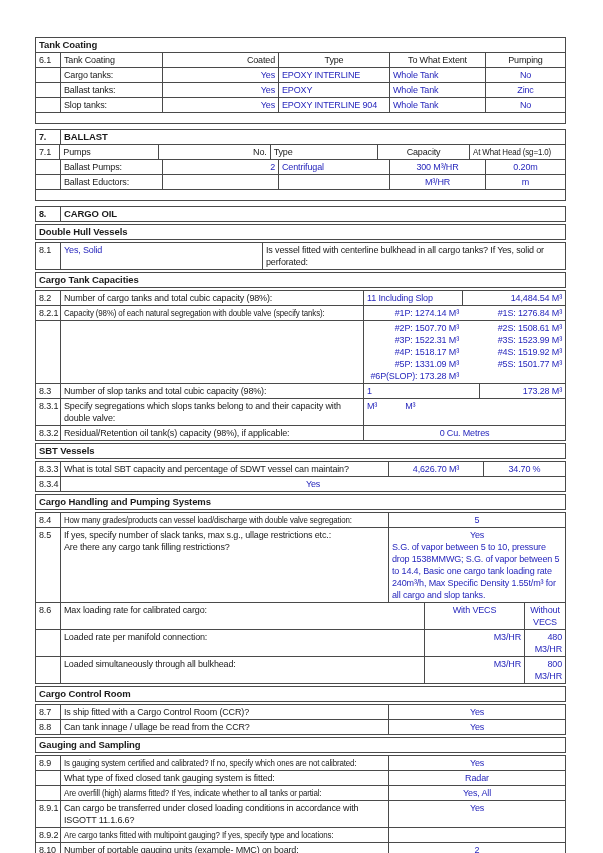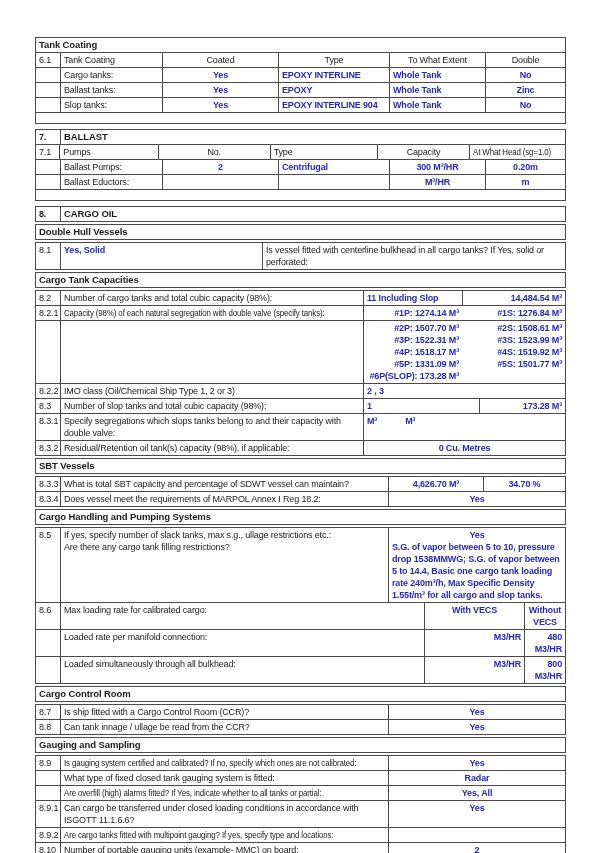--- a/index.html
+++ b/index.html
@@ -9,26 +9,26 @@
   .tbl{border:1px solid #4a4a4a;margin-bottom:2px;background:#fff;}
   .gap5{margin-bottom:5px;}
   .r{display:flex;align-items:stretch;border-top:1px solid #4a4a4a;
      min-height:13px;font-size:9px;line-height:12px;letter-spacing:-0.15px;}
   .r:first-child{border-top:none;}
   .c{border-left:1px solid #4a4a4a;padding:1px 3px;box-sizing:border-box;overflow:visible;}
   .c:first-child{border-left:none;}
   .full{flex:1;}
   .b{font-weight:bold;}
   .hdr{font-size:9.5px;font-weight:bold;letter-spacing:-0.1px;}
-  .v{color:#2727bc;font-weight:bold;}
+  .v{color:#2727bc;}
   .ctr{text-align:center;}
   .rt{text-align:right;}
   .w-num{width:24px;}
   .w-label{width:102px;}
-  .w-c1{width:116px;}
+  .w-c1{width:116px;text-align:right;}
   .w-c2{width:111px;}
   .w-c3{width:96px;}
   .w-qA{width:303px;}
   .w-a1-82{width:99px;}
   .w-a1-83{width:116px;}
   .w-qB{width:328px;}
   .w-a1-833{width:95px;}
   .w-a1-86{width:100px;margin-left:36px;}
   .empty-row{min-height:10px;}
   .tight{display:inline-block;white-space:nowrap;transform:scaleX(.88);transform-origin:0 50%;}
@@ -47,21 +47,21 @@
   <div class="tbl gap5">
     <div class="r">
       <div class="c full hdr">Tank Coating</div>
     </div>
     <div class="r">
       <div class="c w-num">6.1</div>
       <div class="c w-label">Tank Coating</div>
       <div class="c w-c1 ctr">Coated</div>
       <div class="c w-c2 ctr">Type</div>
       <div class="c w-c3 ctr">To What Extent</div>
-      <div class="c full ctr">Double</div>
+      <div class="c full ctr">Pumping</div>
     </div>
     <div class="r">
       <div class="c w-num"></div>
       <div class="c w-label">Cargo tanks:</div>
       <div class="c w-c1 ctr v">Yes</div>
       <div class="c w-c2 v">EPOXY INTERLINE</div>
       <div class="c w-c3 v">Whole Tank</div>
       <div class="c full ctr v">No</div>
     </div>
     <div class="r">
@@ -178,25 +178,20 @@
           <span class="col-s">
             <span class="line">#2S: 1508.61 M³</span>
             <span class="line">#3S: 1523.99 M³</span>
             <span class="line">#4S: 1519.92 M³</span>
             <span class="line">#5S: 1501.77 M³</span>
           </span>
         </div>
       </div>
     </div>
     <div class="r">
-      <div class="c w-num">8.2.2</div>
-      <div class="c w-qA">IMO class (Oil/Chemical Ship Type 1, 2 or 3)</div>
-      <div class="c full v">2 , 3</div>
-    </div>
-    <div class="r">
       <div class="c w-num">8.3</div>
       <div class="c w-qA">Number of slop tanks and total cubic capacity (98%):</div>
       <div class="c w-a1-83 v">1</div>
       <div class="c full rt v">173.28 M³</div>
     </div>
     <div class="r">
       <div class="c w-num">8.3.1</div>
       <div class="c w-qA">Specify segregations which slops tanks belong to and their capacity with double valve:</div>
       <div class="c full v">
         <span>M³</span><span class="sp2">M³</span>
@@ -217,32 +212,36 @@
 
   <div class="tbl">
     <div class="r">
       <div class="c w-num">8.3.3</div>
       <div class="c w-qB">What is total SBT capacity and percentage of SDWT vessel can maintain?</div>
       <div class="c w-a1-833 ctr v">4,626.70 M³</div>
       <div class="c full ctr v">34.70 %</div>
     </div>
     <div class="r">
       <div class="c w-num">8.3.4</div>
-      <div class="c w-qB">Does vessel meet the requirements of MARPOL Annex I Reg 18.2:</div>
       <div class="c full ctr v">Yes</div>
     </div>
   </div>
 
   <div class="tbl">
     <div class="r">
       <div class="c full hdr">Cargo Handling and Pumping Systems</div>
     </div>
   </div>
 
   <div class="tbl">
+    <div class="r">
+      <div class="c w-num">8.4</div>
+      <div class="c w-qB"><span class="tight">How many grades/products can vessel load/discharge with double valve segregation:</span></div>
+      <div class="c full ctr v">5</div>
+    </div>
     <div class="r">
       <div class="c w-num">8.5</div>
       <div class="c w-qB">
         <span class="line">If yes, specify number of slack tanks, max s.g., ullage restrictions etc.:</span>
         <span class="line">Are there any cargo tank filling restrictions?</span>
       </div>
       <div class="c full v">
         <span class="line ctr">Yes</span>
         <span class="line">S.G. of vapor between 5 to 10,  pressure drop 1538MMWG; S.G. of vapor between 5 to 14.4, Basic one cargo tank loading rate 240m³/h, Max Specific Density 1.55t/m³ for all cargo and slop tanks.</span>
       </div>

